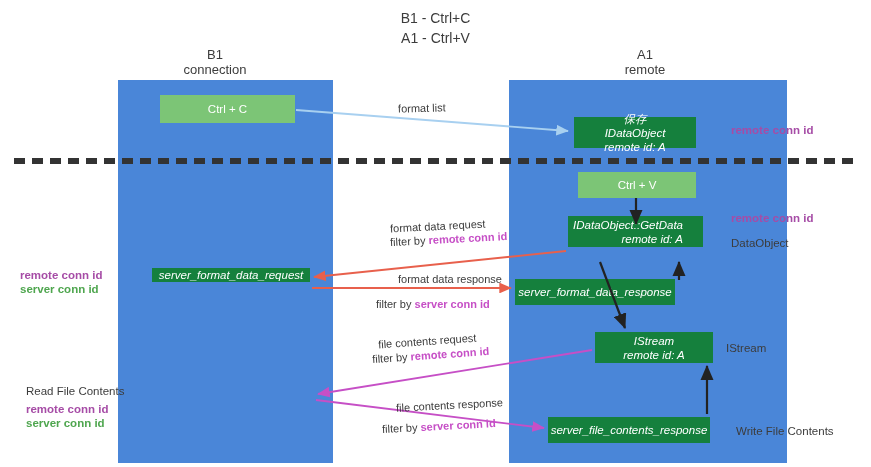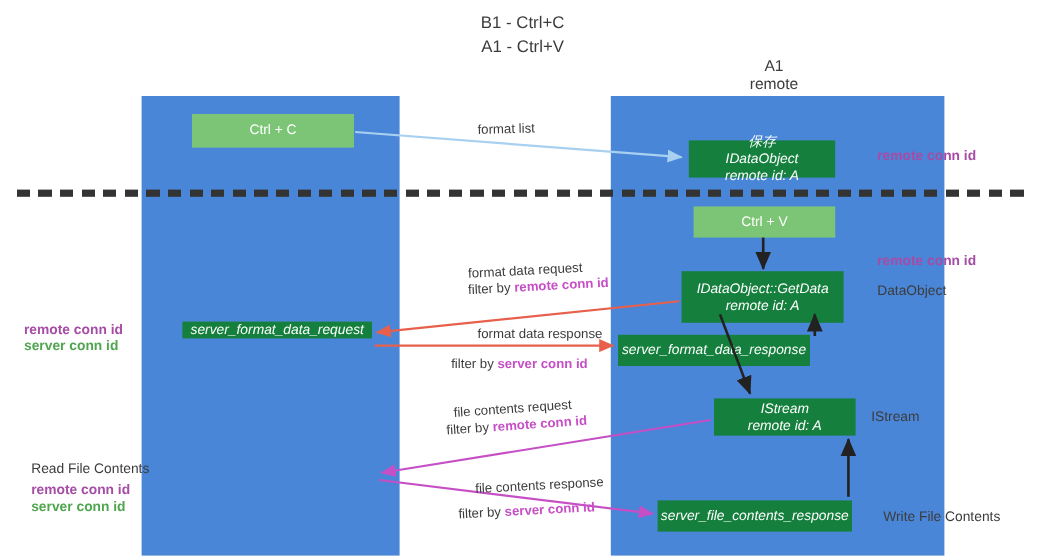--- a/index.html
+++ b/index.html
@@ -53,21 +53,21 @@
     text-align: center;
     padding: 2px 20px;
     z-index: 4;
   }
   .box.green { background: #7cc576; }
   .box.orange { background: #15803d; font-style: italic; }
 
   #box-ctrlc  { left: 160px; top: 95px;  width: 135px; height: 28px; }
   #box-ctrlv  { left: 578px; top: 172px; width: 118px; height: 26px; }
   #box-idataobject  { left: 574px; top: 117px; width: 122px; height: 31px; }
-  #box-getdata      { left: 568px; top: 226px; width: 135px; height: 43px; }
+  #box-getdata      { left: 568px; top: 216px; width: 135px; height: 31px; align-items: flex-end; }
   #box-istream      { left: 595px; top: 332px; width: 118px; height: 31px; }
   #box-sfdreq  { left: 152px; top: 268px; width: 158px; height: 14px; }
   #box-sfdresp { left: 515px; top: 279px; width: 160px; height: 26px; text-align: center; }
   #box-sfcreq  { left: 152px; top: 384px; width: 162px; height: 26px; }
   #box-sfcresp { left: 548px; top: 417px; width: 162px; height: 26px; }
 
   
   .anno {
     position: absolute;
     font-size: 11.5px;
@@ -135,20 +135,24 @@
 <div id="stage">
 
   <div class="lane" id="lane-b1"></div>
   <div class="lane" id="lane-a1"></div>
 
   <div class="title-block" id="main-title">
     <div>B1 - Ctrl+C</div>
     <div>A1 - Ctrl+V</div>
   </div>
 
+  <div class="title-block" id="title-b1">
+    <div>B1</div>
+    <div>connection</div>
+  </div>
 
   <div class="title-block" id="title-a1">
     <div>A1</div>
     <div>remote</div>
   </div>
 
   <svg id="arrows" viewBox="0 0 871 467" xmlns="http://www.w3.org/2000/svg">
     <defs>
       <marker id="ah-blue" markerWidth="7" markerHeight="6" refX="6.5" refY="3" orient="auto">
         <path d="M0,0 L7,3 L0,6 z" fill="#a8d0f0"></path>

